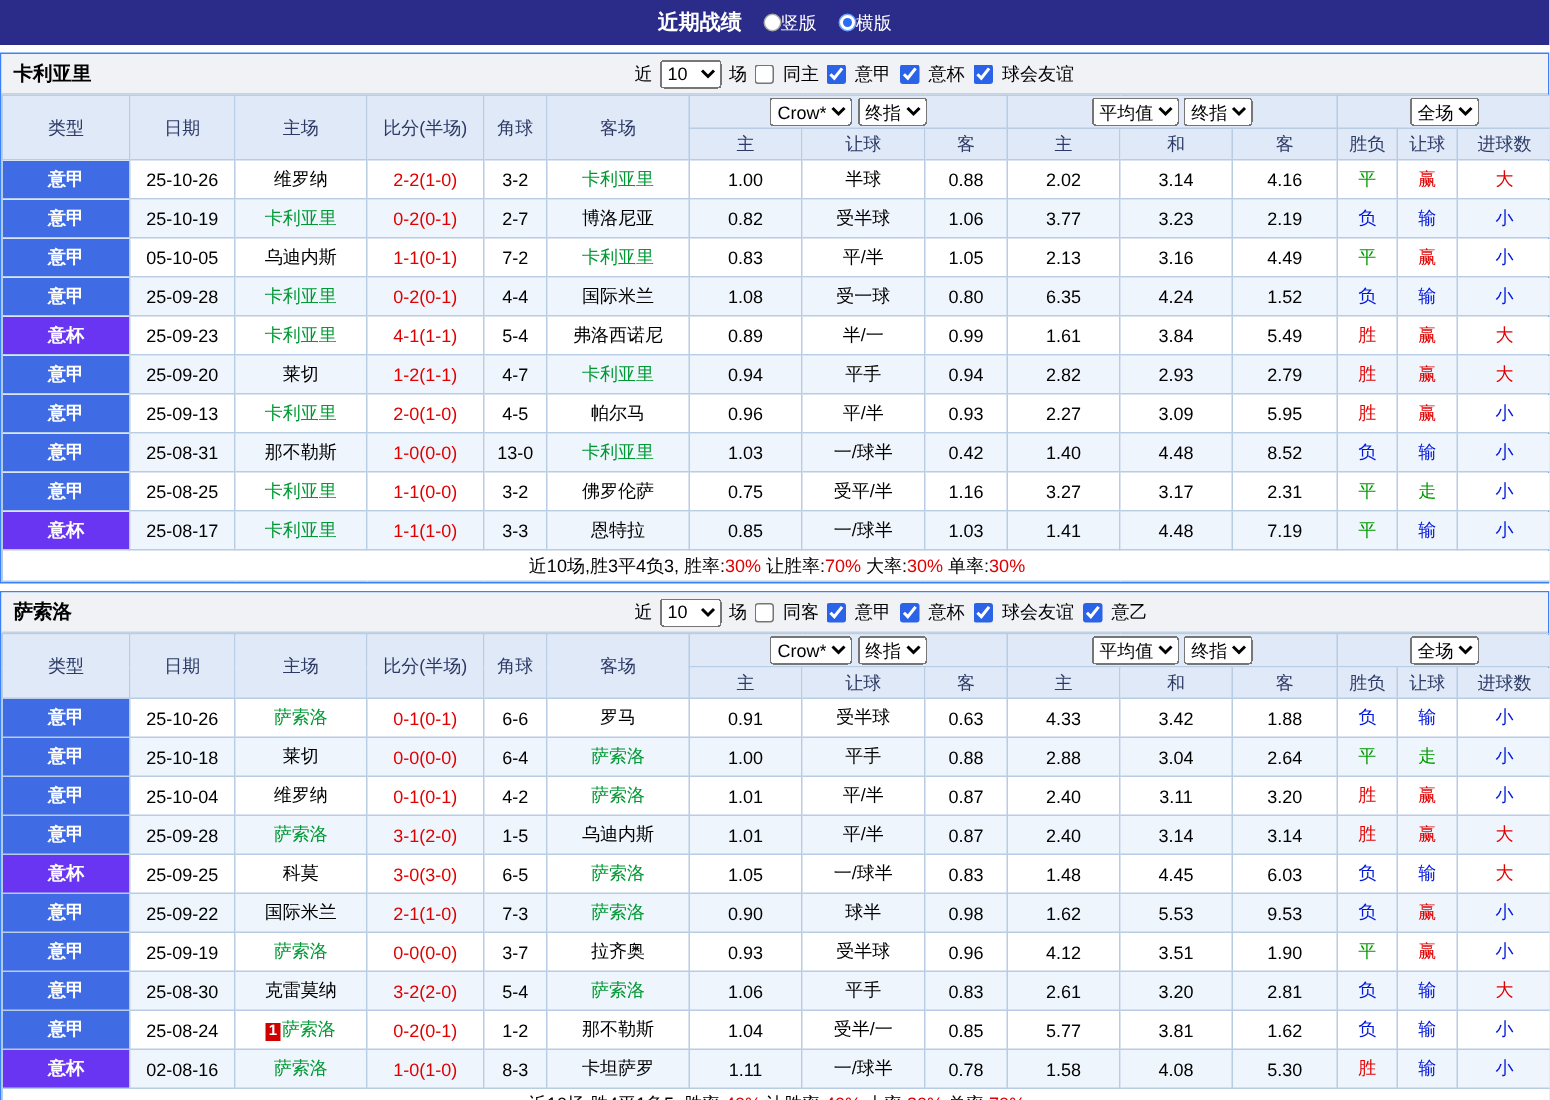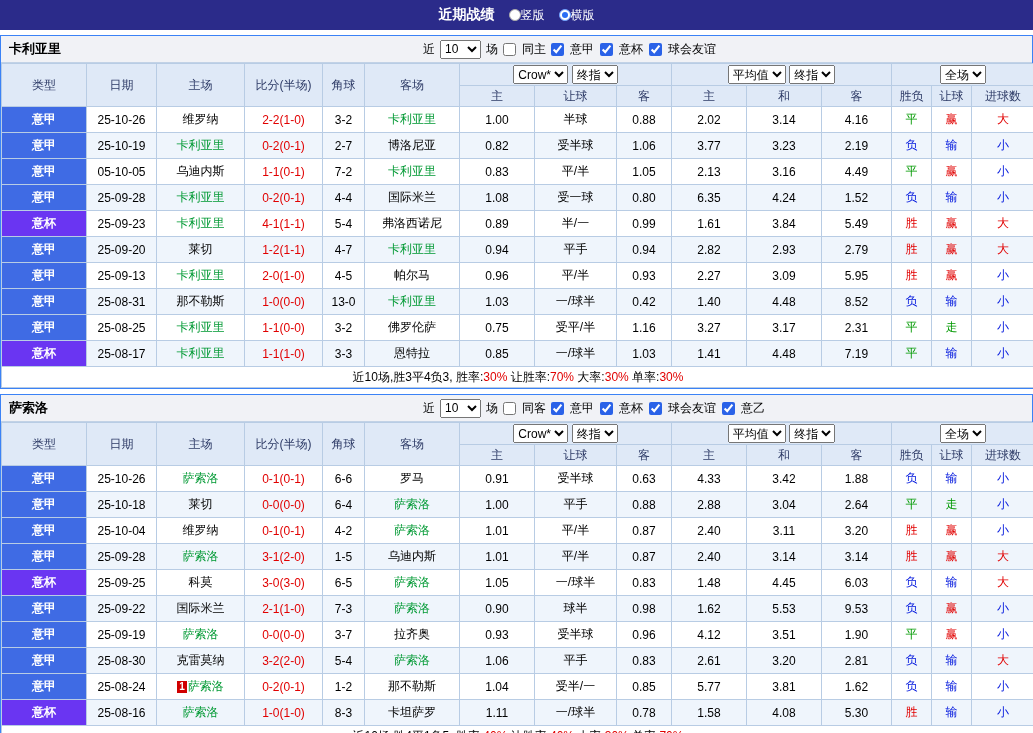--- a/index.html
+++ b/index.html
@@ -555,21 +555,21 @@
             <td>0.85</td>
             <td>5.77</td>
             <td>3.81</td>
             <td>1.62</td>
             <td class="cb">负</td>
             <td class="cb">输</td>
             <td class="cb">小</td>
           </tr>
           <tr>
             <td class="type bei">意杯</td>
-            <td>25-08-16</td>
+            <td>02-08-16</td>
             <td><span class="focus">萨索洛</span></td>
             <td class="score">1-0(1-0)</td>
             <td>8-3</td>
             <td><span>卡坦萨罗</span></td>
             <td>1.11</td>
             <td>一/球半</td>
             <td>0.78</td>
             <td>1.58</td>
             <td>4.08</td>
             <td>5.30</td>

